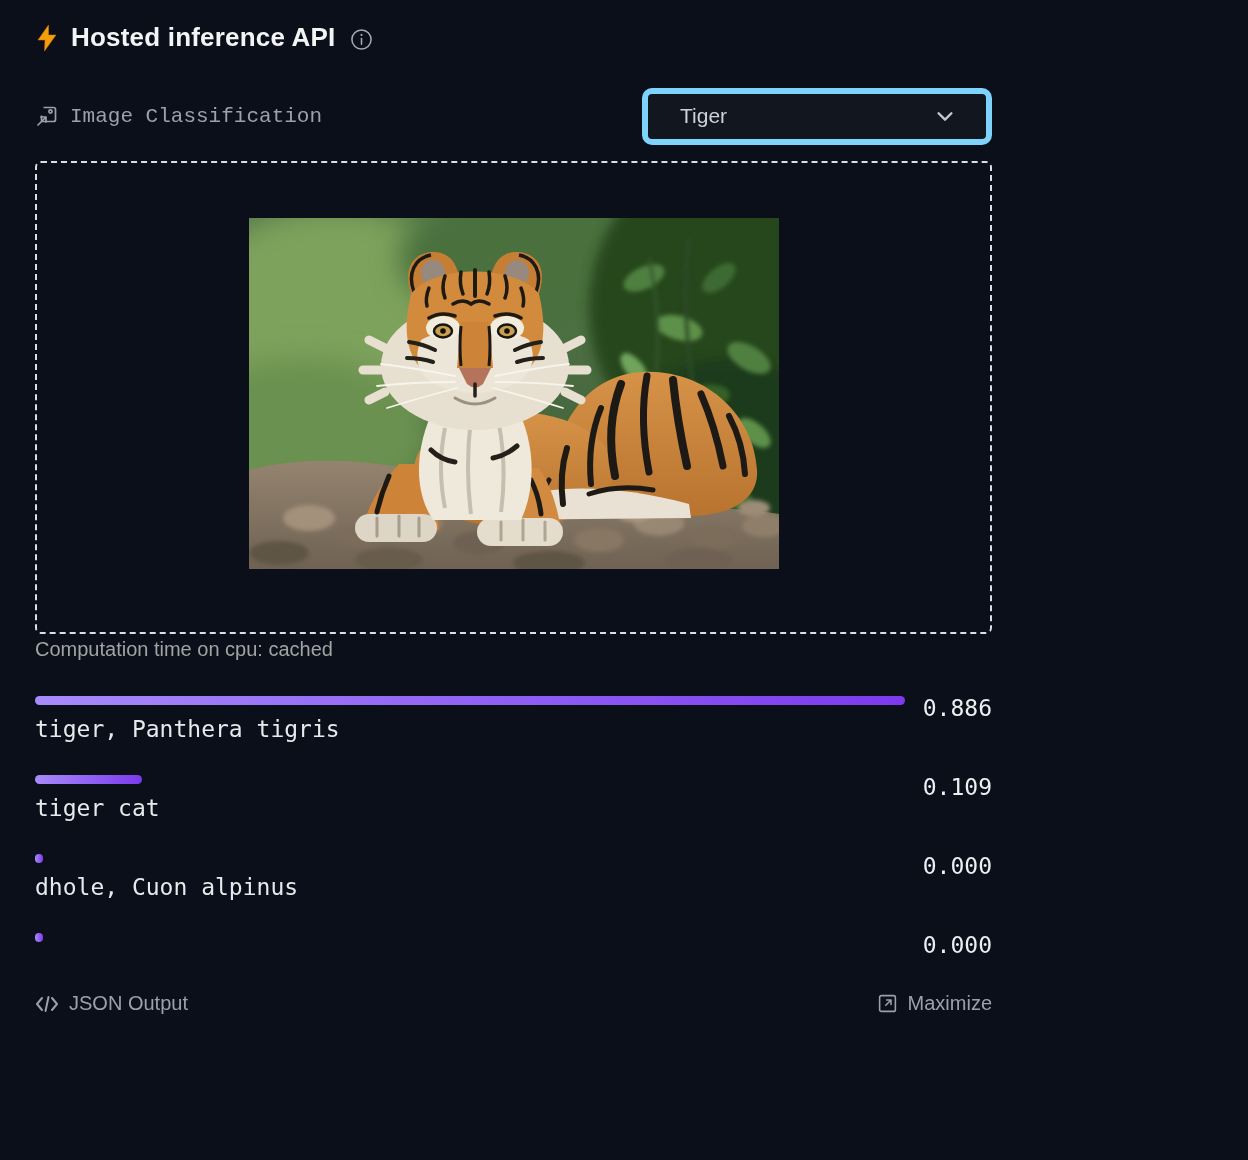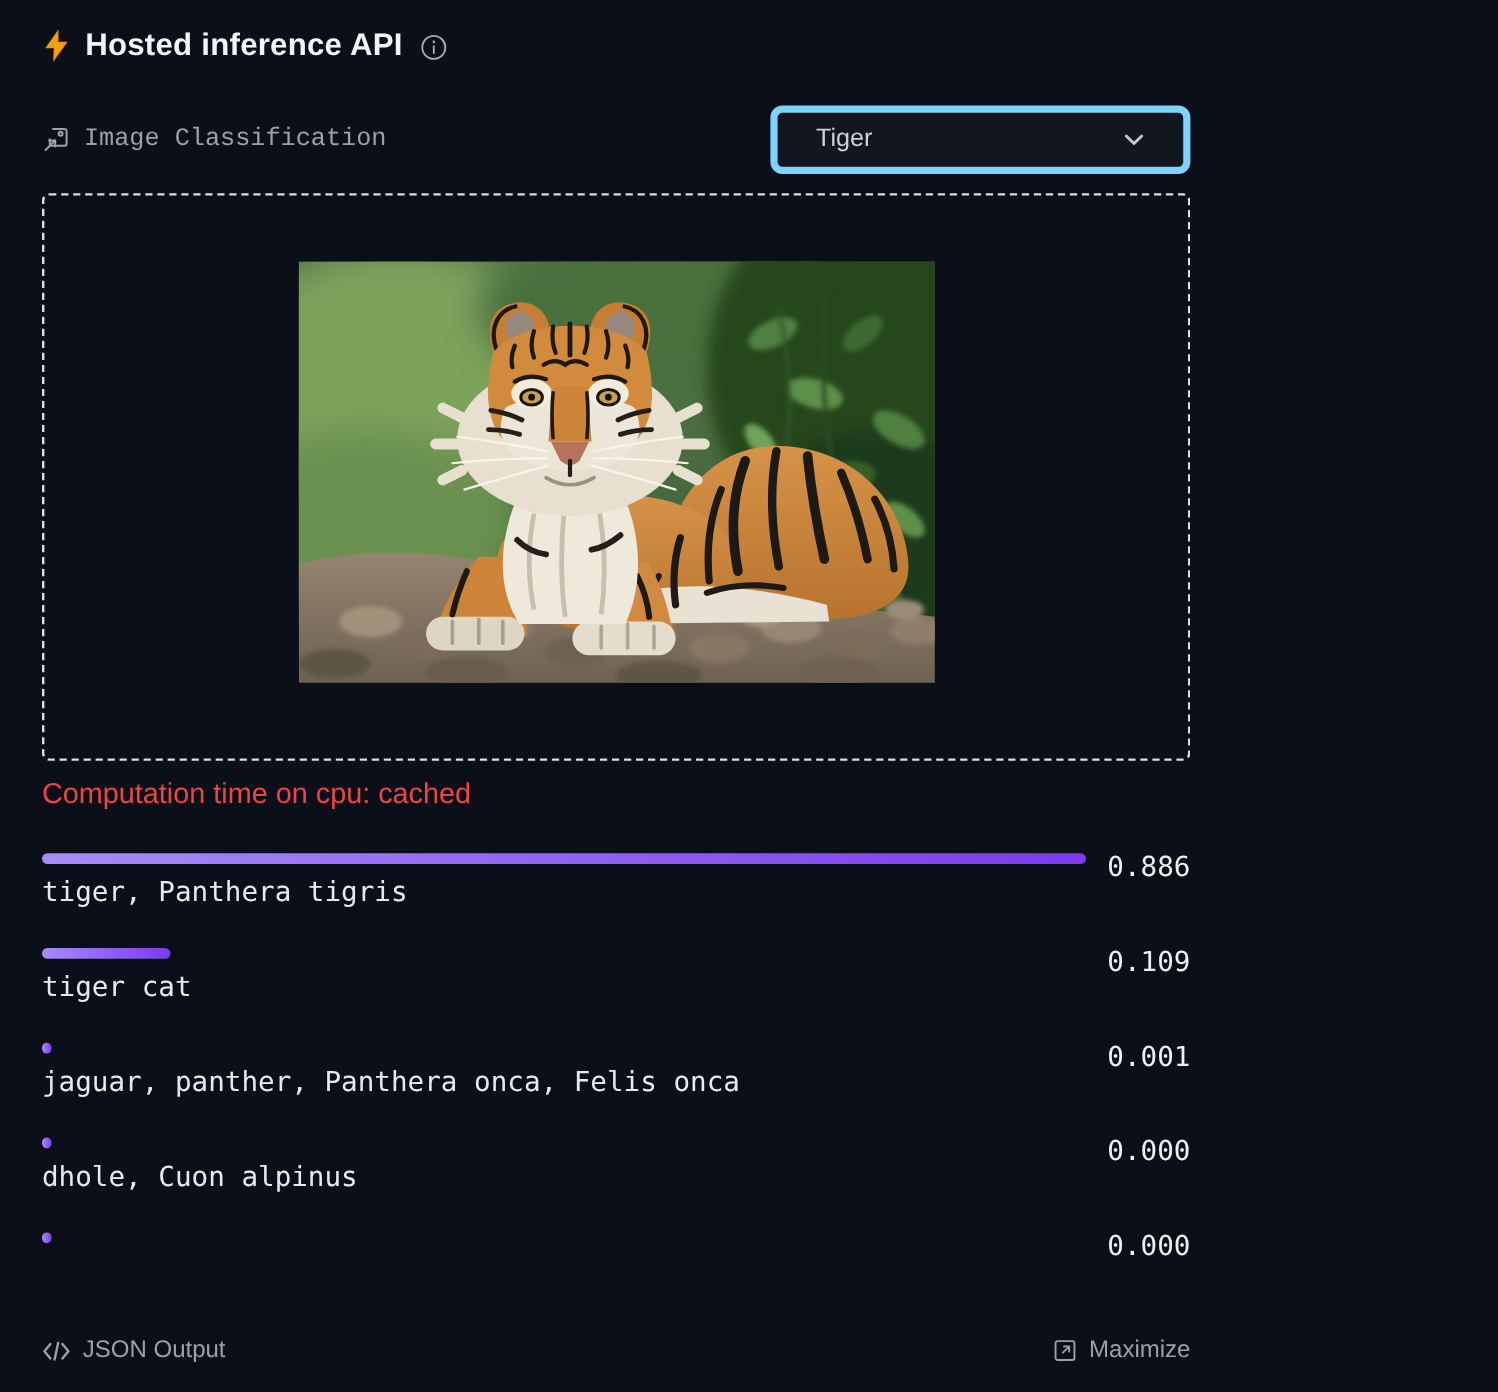--- a/index.html
+++ b/index.html
@@ -66,23 +66,23 @@
   }
   .preview-image {
     width: 530px;
     height: 351px;
     display: block;
     margin-top: -8px;
   }
 
   
   .computation-time {
-    margin-top: 14px;
-    font-size: 24px;
-    color: #ef4444;
+    margin-top: 4px;
+    font-size: 20px;
+    color: #a3a3a3;
   }
 
   
   .results { margin-top: 35px; }
   .result-row { position: relative; margin-bottom: 30px; margin-top: 33px; }
   .bar-wrap { height: 9px; }
   .bar {
     height: 9px;
     border-radius: 5px;
     background: linear-gradient(to right, #a78bfa, #7c3aed);
@@ -110,21 +110,20 @@
     justify-content: space-between;
     margin-top: 50px;
   }
   .footer-left, .footer-right {
     display: flex;
     align-items: center;
     gap: 10px;
     color: #9aa1ad;
     font-size: 20px;
     cursor: pointer;
-    margin-top: 28px;
   }
   .icon { display: inline-flex; align-items: center; }
 </style>
 </head>
 <body>
 
 <div class="page" style="background: rgb(11, 15, 25);">
   <div class="content">
 
     <div class="header-row">
@@ -329,27 +328,20 @@
       </div>
 
       <div class="result-row">
         <div class="bar-wrap">
           <div class="bar" style="width: 107.038px;"></div>
         </div>
         <div class="result-label">tiger cat</div>
         <div class="result-score">0.109</div>
       </div>
 
-      <div class="result-row">
-        <div class="bar-wrap">
-          <div class="bar" style="width: 8px;"></div>
-        </div>
-        <div class="result-label">jaguar, panther, Panthera onca, Felis onca</div>
-        <div class="result-score">0.001</div>
-      </div>
 
       <div class="result-row">
         <div class="bar-wrap">
           <div class="bar" style="width: 8px;"></div>
         </div>
         <div class="result-label">dhole, Cuon alpinus</div>
         <div class="result-score">0.000</div>
       </div>
 
       <div class="result-row">

